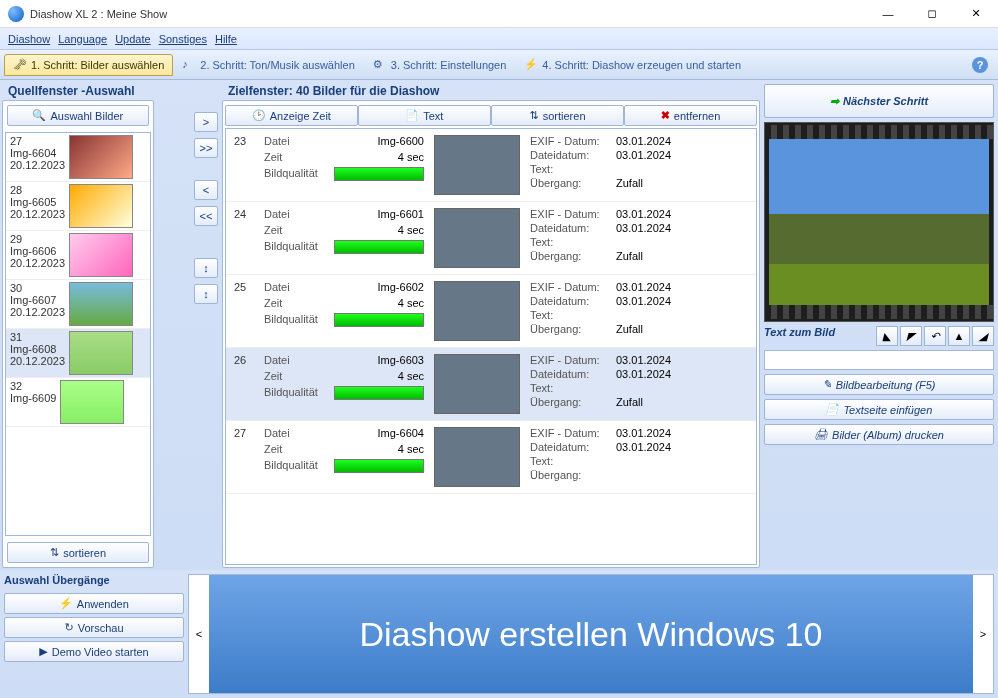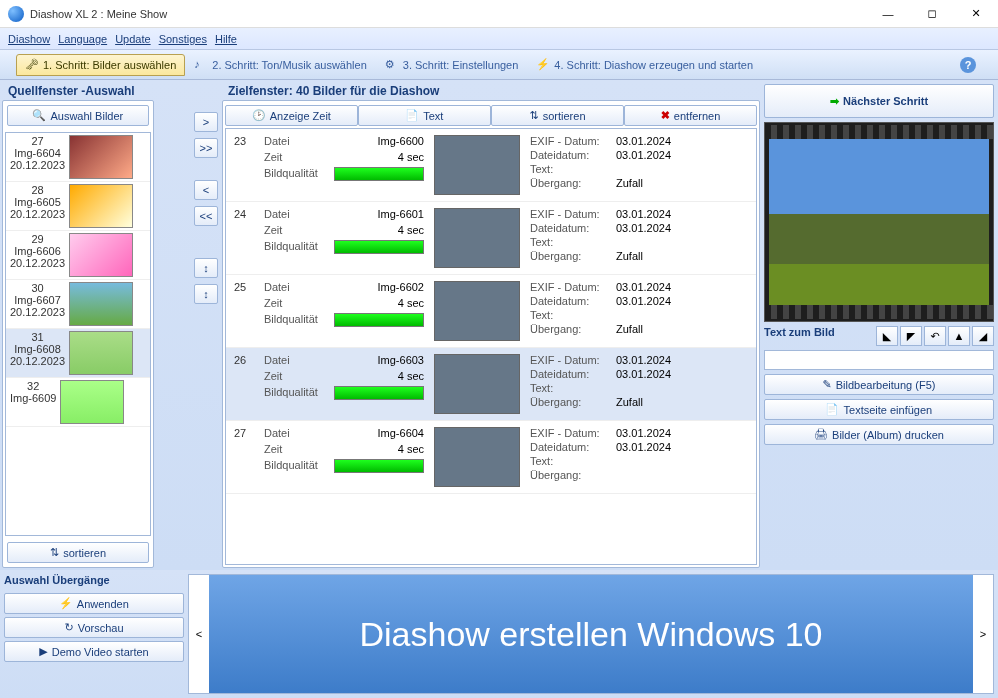--- a/index.html
+++ b/index.html
@@ -7,33 +7,33 @@
 
 .titlebar { height: 28px; background: #fff; display: flex; align-items: center; padding: 0 0 0 8px; border-bottom: 1px solid #ddd; }
 .titlebar .appicon { width: 16px; height: 16px; border-radius: 50%; background: radial-gradient(circle at 30% 30%, #7ebfff, #0a5bc4); margin-right: 6px; }
 .titlebar .title { flex: 1; color: #333; }
 .titlebar .winbtns { display: flex; }
 .titlebar .winbtn { width: 44px; height: 28px; display: flex; align-items: center; justify-content: center; color: #000; }
 
 .menubar { height: 22px; background: linear-gradient(#e8f0ff, #dce7ff); border-bottom: 1px solid #b8c7e3; display: flex; align-items: center; padding: 0 8px; gap: 8px; }
 .menubar span { color: #1a3e7a; text-decoration: underline; cursor: pointer; }
 
-.stepbar { height: 30px; background: linear-gradient(#eaf2ff,#cfdff5); border-bottom: 1px solid #a8b9d8; display: flex; align-items: center; padding: 0 16px; }
+.stepbar { height: 30px; background: linear-gradient(#eaf2ff,#cfdff5); border-bottom: 1px solid #a8b9d8; display: flex; align-items: center; padding: 0 4px; }
 .steptab { display: flex; align-items: center; gap: 4px; padding: 3px 8px; border: 1px solid transparent; border-radius: 3px 3px 0 0; color: #385e9e; cursor: pointer; }
 .steptab.active { background: linear-gradient(#fdf4d0,#fbe89e); border-color: #b8a050; color: #3b3b00; }
 .steptab .ico { width: 14px; height: 14px; }
 .stepbar .help { margin-left: auto; width: 16px; height: 16px; border-radius: 50%; background: #5a94dc; color: #fff; display:flex; align-items:center; justify-content:center; font-weight:bold; margin-right: 6px;}
 
 .mainarea { display: flex; height: 490px; background: linear-gradient(#d5e2f7,#cdddf5); padding: 2px; gap: 2px; }
 
 .panel { background: #fff; border: 1px solid #a2b8d9; border-radius: 2px; }
 .panelhead { font-weight: bold; color: #1a3e7a; padding: 2px 6px; font-size: 12px; }
 
 
-.sourcepanel { width: 152px; display: flex; flex-direction: column; text-align: center; }
+.sourcepanel { width: 152px; display: flex; flex-direction: column; }
 .btn { background: linear-gradient(#fff,#e4ecf9); border: 1px solid #9db5d9; border-radius: 2px; padding: 3px 6px; display: flex; align-items: center; justify-content: center; gap: 4px; cursor: pointer; color: #1a3e7a; }
 .srclist { flex: 1; border: 1px solid #a2b8d9; margin: 2px; overflow-y: auto; background: #fff; }
 .srcitem { display: flex; gap: 4px; padding: 2px 4px; border-bottom: 1px solid #eee; }
 .srcitem.selected { background: #dce6f6; }
 .srcitem .txt { display: flex; flex-direction: column; font-size: 10px; color: #333; }
 .thumb-sm { width: 64px; height: 44px; border: 1px solid #888; background: #888; }
 
 
 .arrowcol { width: 28px; display: flex; flex-direction: column; gap: 6px; padding: 30px 2px; align-items: center; }
 .arrowbtn { width: 24px; height: 20px; }
@@ -47,21 +47,21 @@
 .titem.selected { background: #dce6f6; }
 .titem .num { width: 20px; color: #333; }
 .titem .col1 { width: 160px; display: flex; flex-direction: column; gap: 4px; font-size: 10px; color: #555; }
 .titem .col1 .row { display: flex; justify-content: space-between; }
 .qualbar { width: 90px; height: 14px; border: 1px solid #777; background: linear-gradient(#1eff1e,#0b0); }
 .titem .thumb { width: 86px; height: 60px; border: 1px solid #666; background: #678; }
 .titem .col2 { flex: 1; display: grid; grid-template-columns: 82px 1fr; gap: 2px 4px; font-size: 10px; color: #555; }
 .titem .col2 .v { color: #000; }
 
 
-.rightpanel { width: 234px; display: flex; flex-direction: column; gap: 4px; padding: 2px; }
+.rightpanel { width: 234px; display: flex; flex-direction: column; gap: 4px; padding: 2px; font-style: italic; }
 .film { background: #1e1e1e; border: 1px solid #555; height: 200px; position: relative; padding: 16px 4px; }
 .film::before, .film::after { content:""; position:absolute; left:0; right:0; height:14px; background: repeating-linear-gradient(90deg,#1e1e1e 0 6px,#444 6px 12px); }
 .film::before { top:2px; } .film::after { bottom:2px; }
 .film .img { width: 100%; height: 100%; background: linear-gradient(#5a94dc 0 45%, #556b2f 45% 75%, #6b8e23 75%); }
 .iconrow { display: flex; gap: 2px; justify-content: flex-end; }
 .iconrow .ib { width: 22px; height: 20px; border: 1px solid #9db5d9; background: linear-gradient(#fff,#e4ecf9); display:flex; align-items:center; justify-content:center; cursor: pointer; }
 .textbox { border: 1px solid #a2b8d9; height: 20px; background: #fff; }
 .rightpanel .btn { justify-content: center; }
 
 

